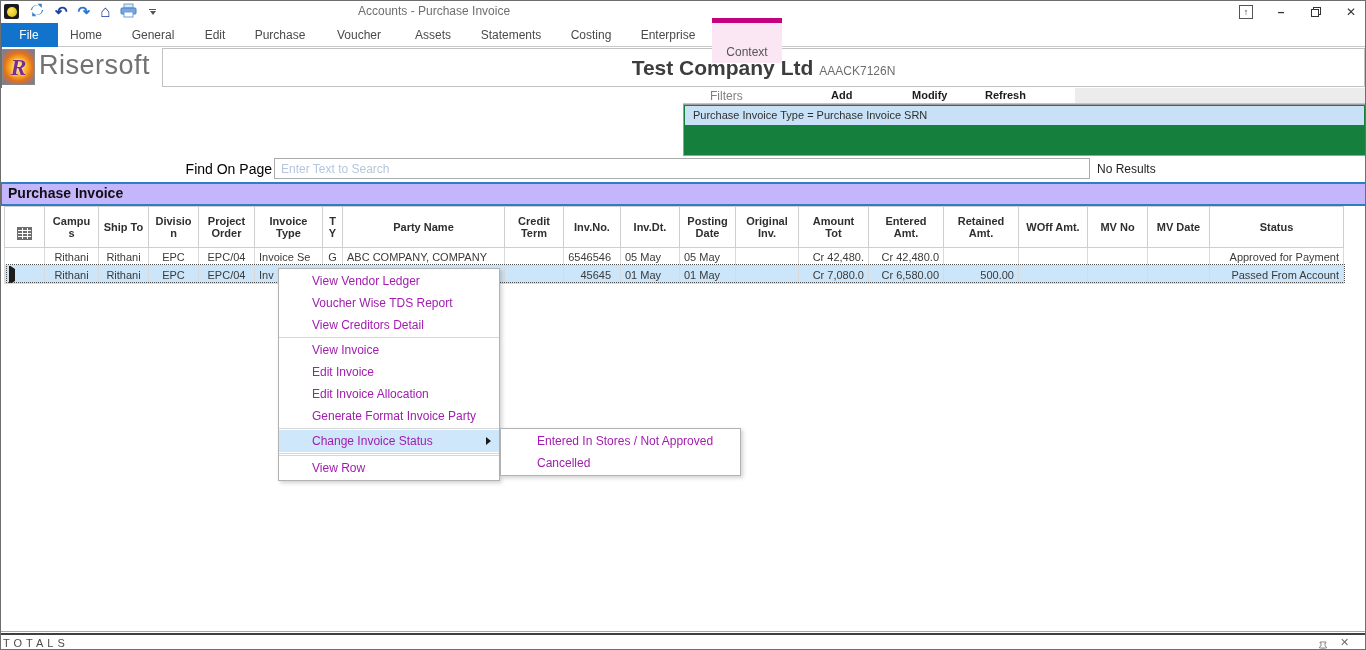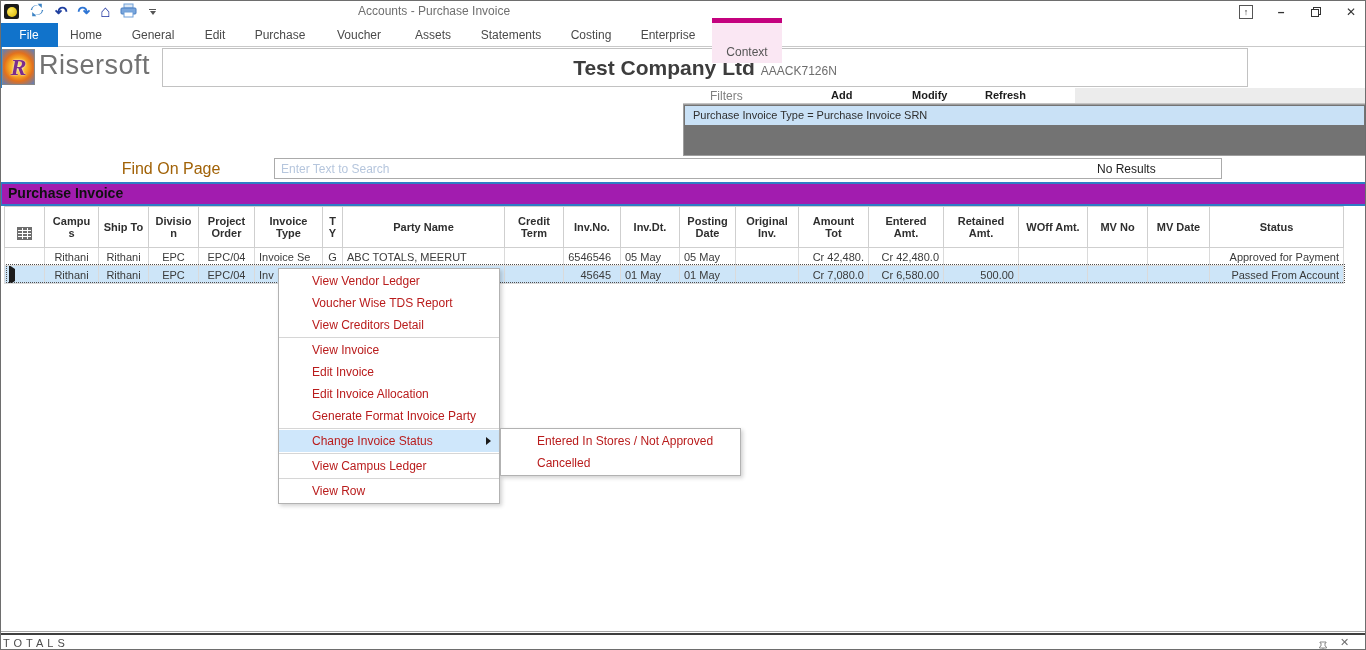--- a/index.html
+++ b/index.html
@@ -43,61 +43,61 @@
   .context-accent { width:100%; height:5px; background:#c4017e; }
   .context-label { margin-top:auto; text-align:center; font-size:12px; color:#565656; line-height:22px; }
 
   
   .brandband { left:0; top:47px; width:1366px; height:41px; background:#fff; border-left:2px solid #2e7ec5; }
   .logo-box { left:2px; top:49px; width:33px; height:36px;
      background: radial-gradient(circle at 50% 50%, #fff36b 0%, #f7a823 40%, #e2701d 62%, #5a7fc0 100%);
      border:1px solid #888; display:flex; align-items:center; justify-content:center; }
   .logo-r { font-family:"Liberation Serif", serif; font-style:italic; font-weight:bold; font-size:24px; color:#7b2d8b; text-shadow:0 0 2px #fff; }
   .brand-text { left:39px; top:50px; font-size:27px; color:#727272; letter-spacing:0.5px; }
-  .company-box { left:162px; top:48px; width:1086px; height:39px; border:1px solid #c2c2c2; display:flex; align-items:center; justify-content:center; gap:6px; }
+  .company-box { left:162px; top:48px; width:1203px; height:39px; border:1px solid #c2c2c2; display:flex; align-items:center; justify-content:center; gap:6px; }
   .company-name { font-size:21px; font-weight:bold; color:#3d3d3d; }
   .company-code { font-size:12px; color:#6d6d6d; position:relative; top:3px; }
 
   
   .filters { left:683px; top:88px; width:683px; height:68px; }
   .filters-header { position:relative; height:16px; background:#fff; border-bottom:1px solid #c4c4c4; }
   .filters-header .gray-fill { position:absolute; left:392px; top:0; width:291px; height:15px; background:#ececec; }
   .filters-title { position:absolute; left:27px; top:1px; font-size:12px; color:#7f7f7f; }
   .filter-btn { position:absolute; top:1px; font-size:11px; font-weight:bold; color:#1c1c1c; cursor:default; }
   .fb-add { left:148px; } .fb-modify { left:229px; } .fb-refresh { left:302px; }
-  .filters-list { position:relative; height:52px; border:1px solid #9e9e9e; background:#737373; }
+  .filters-list { position:relative; height:52px; border:1px solid #9e9e9e; background:#15803d; }
   .filter-row { position:absolute; left:1px; top:1px; width:679px; height:19px; background:#c9e1f6; font-size:11px; color:#2f2f2f; line-height:19px; padding-left:8px; }
 
   
-  .find-label { left:70px; top:159px; width:202px; height:20px; line-height:20px; text-align:center; font-size:16px; color:#a16207; }
-  .find-input { left:274px; top:158px; width:948px; height:21px; border:1px solid #ababab; font-size:12px; padding:0 6px; font-family:"Liberation Sans", sans-serif; color:#333; outline:none; }
+  .find-label { left:70px; top:159px; width:202px; height:20px; line-height:20px; text-align:right; font-size:14px; color:#000000; }
+  .find-input { left:274px; top:158px; width:816px; height:21px; border:1px solid #ababab; font-size:12px; padding:0 6px; font-family:"Liberation Sans", sans-serif; color:#333; outline:none; }
   .find-input::placeholder { color:#b6c6dd; opacity:1; }
   .find-results { left:1097px; top:159px; font-size:12px; color:#1d1d1d; line-height:20px; }
 
   
-  .section-box { left:0; top:182px; width:1366px; height:24px; border-top:2px solid #2e7ec5; border-bottom:2px solid #2e7ec5; border-left:2px solid #2e7ec5; border-right:1px solid #2e7ec5; background:#a21caf; }
+  .section-box { left:0; top:182px; width:1366px; height:24px; border-top:2px solid #2e7ec5; border-bottom:2px solid #2e7ec5; border-left:2px solid #2e7ec5; border-right:1px solid #2e7ec5; background:#c4b5fd; }
   .section-title { font-size:14px; font-weight:bold; color:#101010; line-height:19px; padding-left:6px; }
 
   
   .grid-wrap { left:4px; top:206px; }
   table.grid { border-collapse:collapse; table-layout:fixed; width:1339px; }
   .grid th { border:1px solid #cfcfcf; background:#fff; font-size:11px; font-weight:bold; color:#2f2f2f; white-space:pre-line; text-align:center; vertical-align:middle; height:41px; padding:0 2px; }
   .grid td { border:1px solid #dadada; font-size:11px; color:#3a3a3a; height:18px; padding:0 4px; white-space:nowrap; overflow:hidden; vertical-align:middle; background:#fff; }
   .grid tr.selected td { background:#cde5f8; }
   td.c-center, th.c-center { text-align:center; }
   td.c-right { text-align:right; }
   td.c-left { text-align:left; }
   td.inv-no { padding-right:9px; }
   .grid-icon { display:inline-block; vertical-align:middle; }
   .row-marker { width:0; height:0; border-top:4px solid transparent; border-bottom:4px solid transparent; border-left:6px solid #1c1c1c; margin:0 auto; }
   .selection-outline { left:6px; top:264px; width:1339px; height:19px; border:1px dotted #4f4f4f; z-index:5; pointer-events:none; }
 
   
   .ctx-menu { left:278px; top:268px; width:222px; background:#fff; border:1px solid #b2b2b2; box-shadow:2px 2px 4px rgba(0,0,0,0.18); z-index:50; padding:1px 0; }
-  .ctx-item { position:relative; height:22px; line-height:22px; font-size:12px; color:#b91c1c; padding-left:33px; cursor:default; }
+  .ctx-item { position:relative; height:22px; line-height:22px; font-size:12px; color:#a21caf; padding-left:33px; cursor:default; }
   .ctx-item.hl { background:#cfe7fb; }
   .ctx-sep { border-top:1px solid #d6d6d6; height:0; margin:1px 0; }
   .sub-arrow { position:absolute; right:8px; top:7px; width:0; height:0; border-top:4px solid transparent; border-bottom:4px solid transparent; border-left:5px solid #1a1a1a; }
   .sub-menu { left:500px; top:428px; width:241px; background:#fff; border:1px solid #b2b2b2; box-shadow:2px 2px 4px rgba(0,0,0,0.18); z-index:51; padding:1px 0; }
   .sub-menu .ctx-item { padding-left:36px; }
 
   
   .hr-light { left:0; top:631px; width:1366px; height:1px; background:#a8a8a8; }
   .hr-dark { left:0; top:633px; width:1366px; height:2px; background:#3f3f3f; }
   .totals-bar { left:0; top:636px; width:1366px; height:14px; background:#fff; }
@@ -264,21 +264,21 @@
       <th>Status</th>
     </tr>
     <tr>
       <td></td>
       <td class="c-center">Rithani</td>
       <td class="c-center">Rithani</td>
       <td class="c-center">EPC</td>
       <td class="c-center">EPC/04</td>
       <td class="c-left">Invoice Se</td>
       <td class="c-center">G</td>
-      <td class="c-left">ABC TOTALS, MEERUT</td>
+      <td class="c-left">ABC COMPANY, COMPANY</td>
       <td class="c-left"></td>
       <td class="c-right inv-no">6546546</td>
       <td class="c-left">05 May</td>
       <td class="c-left">05 May</td>
       <td class="c-left"></td>
       <td class="c-right">Cr 42,480.</td>
       <td class="c-right">Cr 42,480.0</td>
       <td class="c-right"></td>
       <td class="c-right"></td>
       <td class="c-left"></td>
@@ -320,21 +320,20 @@
   <div class="ctx-item">View Invoice</div>
   <div class="ctx-item">Edit Invoice</div>
   <div class="ctx-item">Edit Invoice Allocation</div>
   <div class="ctx-item">Generate Format Invoice Party</div>
   <div class="ctx-sep"></div>
   <div class="ctx-item hl">
     <span>Change Invoice Status</span>
     <span class="sub-arrow"></span>
   </div>
   <div class="ctx-sep"></div>
-  <div class="ctx-item">View Campus Ledger</div>
   <div class="ctx-sep"></div>
   <div class="ctx-item">View Row</div>
 </div>
 
 <div class="abs sub-menu">
   <div class="ctx-item">Entered In Stores / Not Approved</div>
   <div class="ctx-item">Cancelled</div>
 </div>
 
 <div class="abs hr-light"></div>

